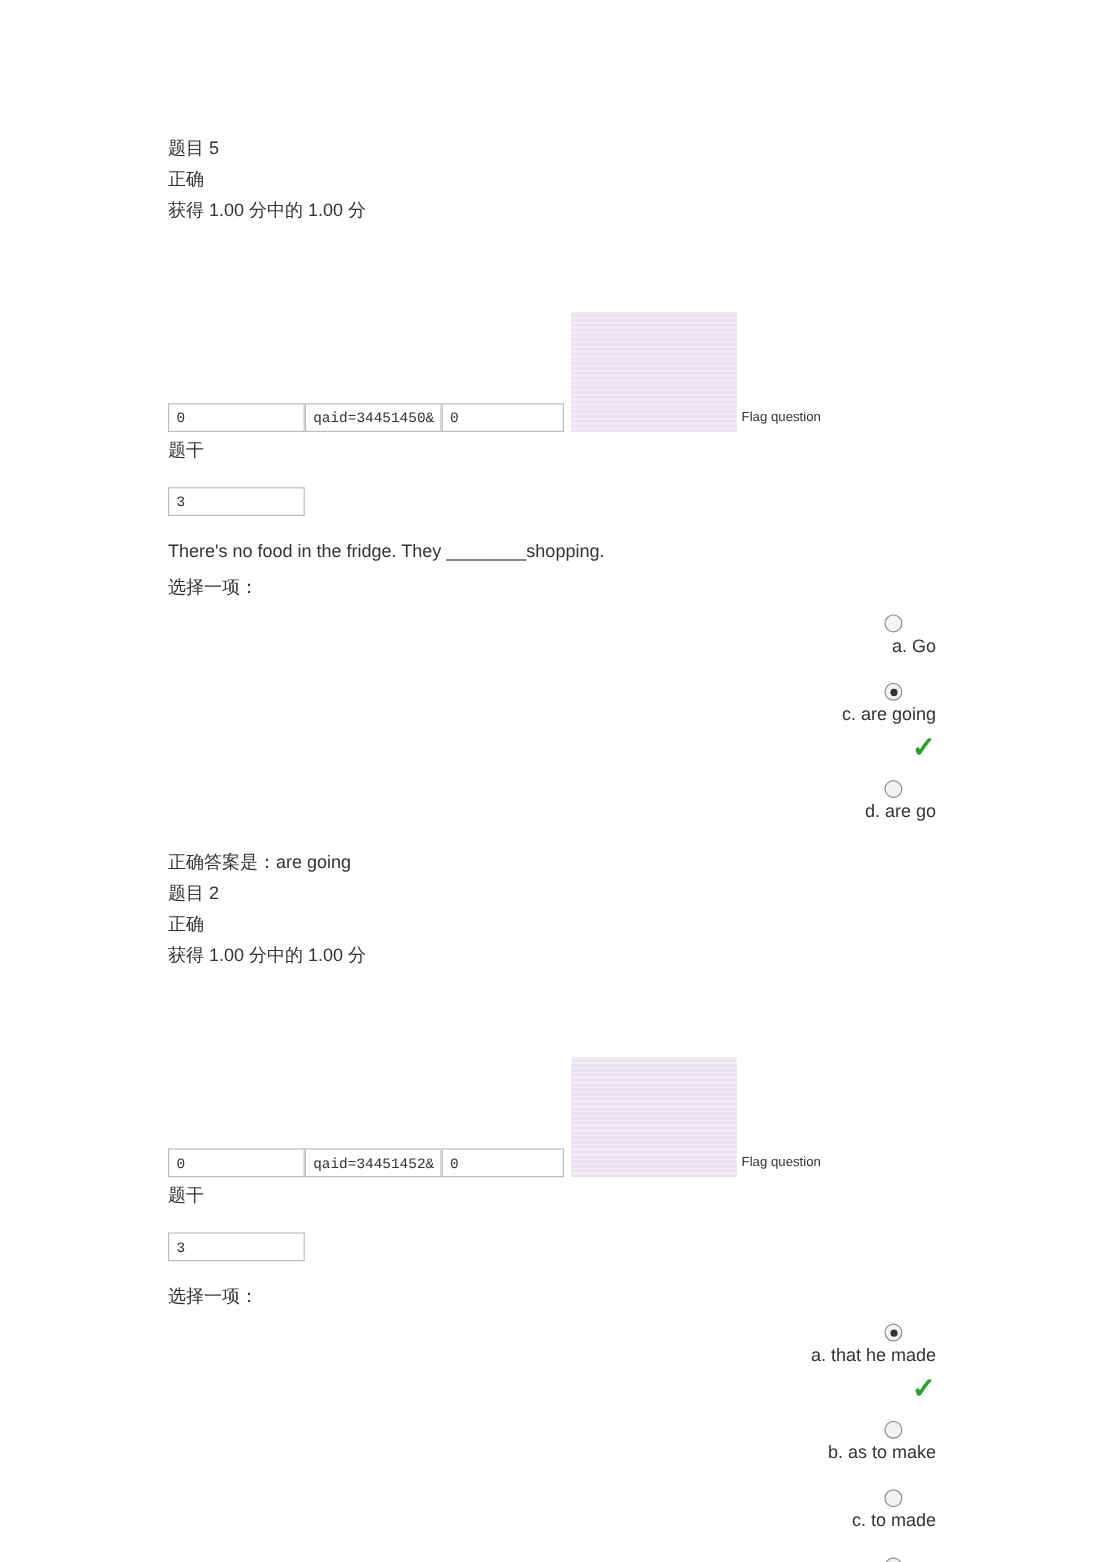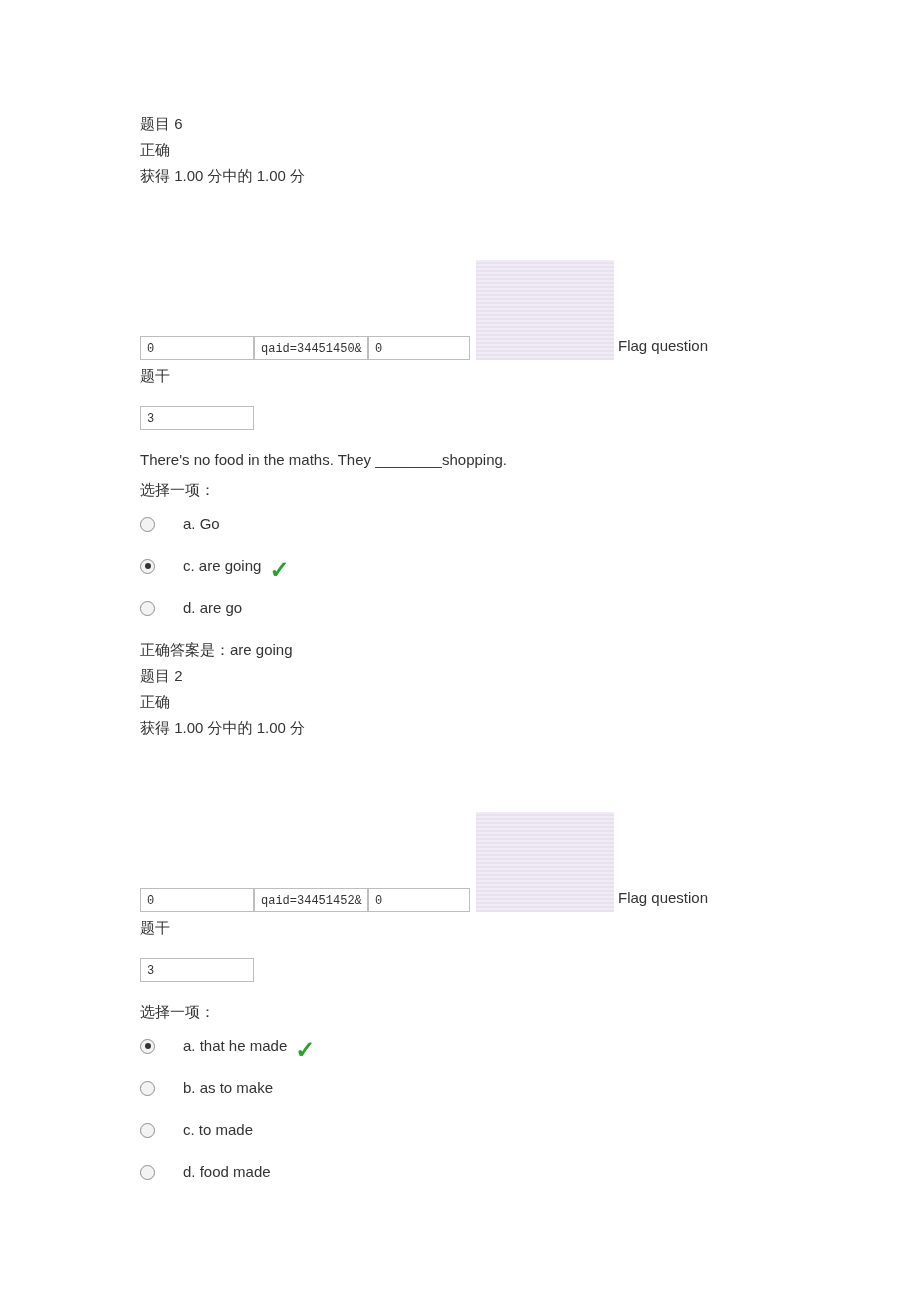--- a/index.html
+++ b/index.html
@@ -47,35 +47,36 @@
     background: repeating-linear-gradient(
       0deg,
       #e9e2ee, #e9e2ee 2px,
       #f0ebf4 2px, #f0ebf4 4px
     );
     margin-left: 6px;
     display: inline-block;
   }
   .flag-label {
     margin-left: 4px;
-    font-size: 15px;
+    font-size: 11px;
     align-self: flex-end;
     padding-bottom: 2px;
   }
   .single-input-row {
     margin: 18px 0 18px 0;
   }
   .question-text {
     margin: 10px 0 6px 0;
     font-size: 15px;
   }
   .option-row {
     display: flex;
-    align-items: center;
+    align-items: flex-end;
     margin: 10px 0 18px 0;
+    flex-direction: column;
   }
   .radio {
     width: 13px;
     height: 13px;
     border: 1px solid #8e8e8e;
     border-radius: 50%;
     display: inline-flex;
     align-items: center;
     justify-content: center;
     margin-right: 28px;
@@ -102,38 +103,38 @@
     line-height: 1;
     position: relative;
     top: 4px;
   }
 </style>
 </head>
 <body>
 
 <div class="page">
 
-  <div class="line">题目 6</div>
+  <div class="line">题目 5</div>
   <div class="line">正确</div>
   <div class="line">获得 1.00 分中的 1.00 分</div>
 
   <div class="inline-input-row first">
     <div class="input-box w-small">0</div>
     <div class="input-box w-mid">qaid=34451450&amp;</div>
     <div class="input-box w-mid2">0</div>
     <div class="flag-panel"></div>
     <span class="flag-label">Flag question</span>
   </div>
 
   <div class="line">题干</div>
   <div class="single-input-row">
     <div class="input-box w-small">3</div>
   </div>
 
-  <div class="question-text">There's no food in the maths. They ________shopping.</div>
+  <div class="question-text">There's no food in the fridge. They ________shopping.</div>
   <div class="line">选择一项：</div>
 
   <div class="option-row">
     <span class="radio"></span>
     <span class="option-label">a. Go</span>
   </div>
   <div class="option-row">
     <span class="radio checked"></span>
     <span class="option-label">c. are going</span>
     <span class="check">✓</span>

